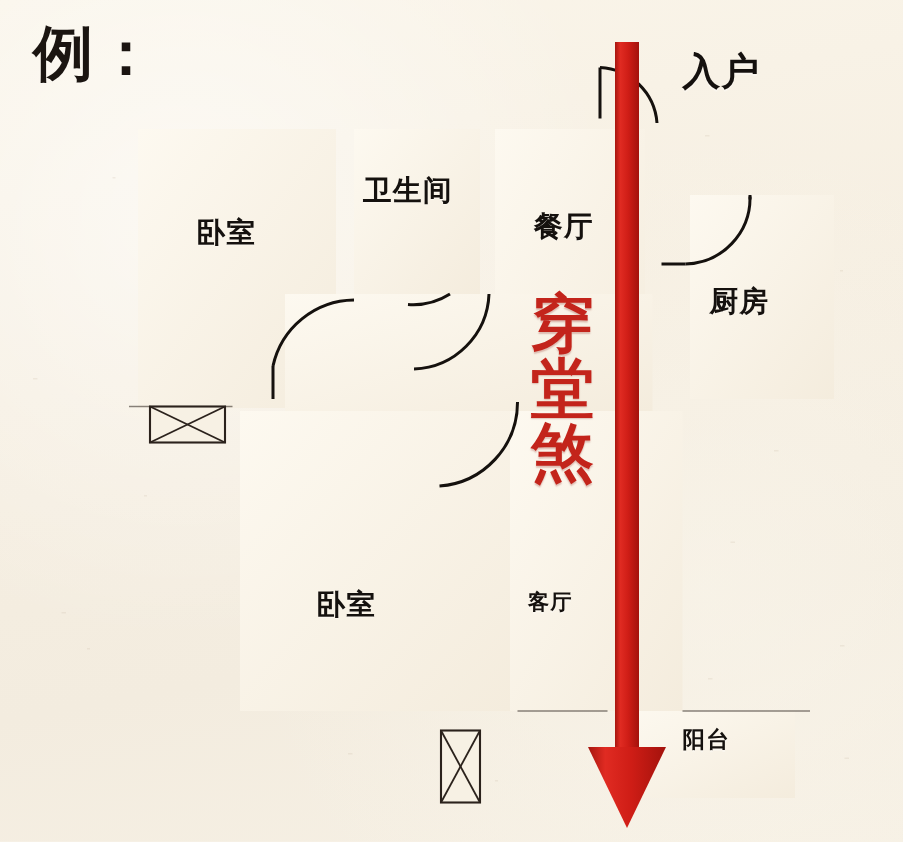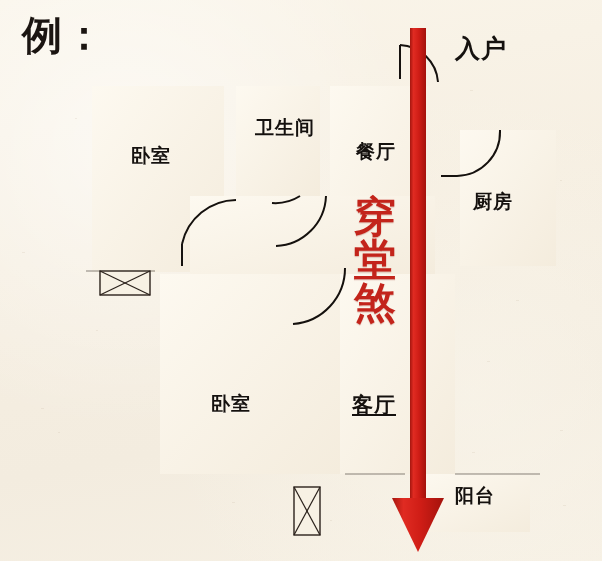--- a/index.html
+++ b/index.html
@@ -51,27 +51,27 @@
   #example-label {
     left: 22px;
     top: 16px;
     font-family: "Liberation Serif", serif;
     font-weight: 700;
     font-size: 40px;
     letter-spacing: 2px;
     color: #1b1511;
   }
   #lbl-bedroom-1 { left: 131px; top: 146px; font-size: 19px; }
-  #lbl-bathroom  { left: 255px; top: 118px; font-size: 19px; }
+  #lbl-bathroom  { left: 242px; top: 118px; font-size: 19px; }
   #lbl-dining    { left: 356px; top: 142px; font-size: 19px; }
   #lbl-entrance  { left: 455px; top: 36px;  font-size: 25px; }
   #lbl-kitchen   { left: 473px; top: 192px; font-size: 19px; }
   #lbl-bedroom-2 { left: 211px; top: 394px; font-size: 19px; }
-  #lbl-living    { left: 352px; top: 394px; font-size: 21px; text-decoration: underline; }
-  #lbl-balcony   { left: 455px; top: 486px; font-size: 19px; }
+  #lbl-living    { left: 352px; top: 394px; font-size: 14px; }
+  #lbl-balcony   { left: 455px; top: 486px; font-size: 15px; }
 
   #chuantangsha {
     position: absolute;
     left: 351px;
     top: 196px;
     width: 48px;
     font-family: "Liberation Serif", serif;
     font-weight: 700;
     font-size: 42px;
     line-height: 1.02;

